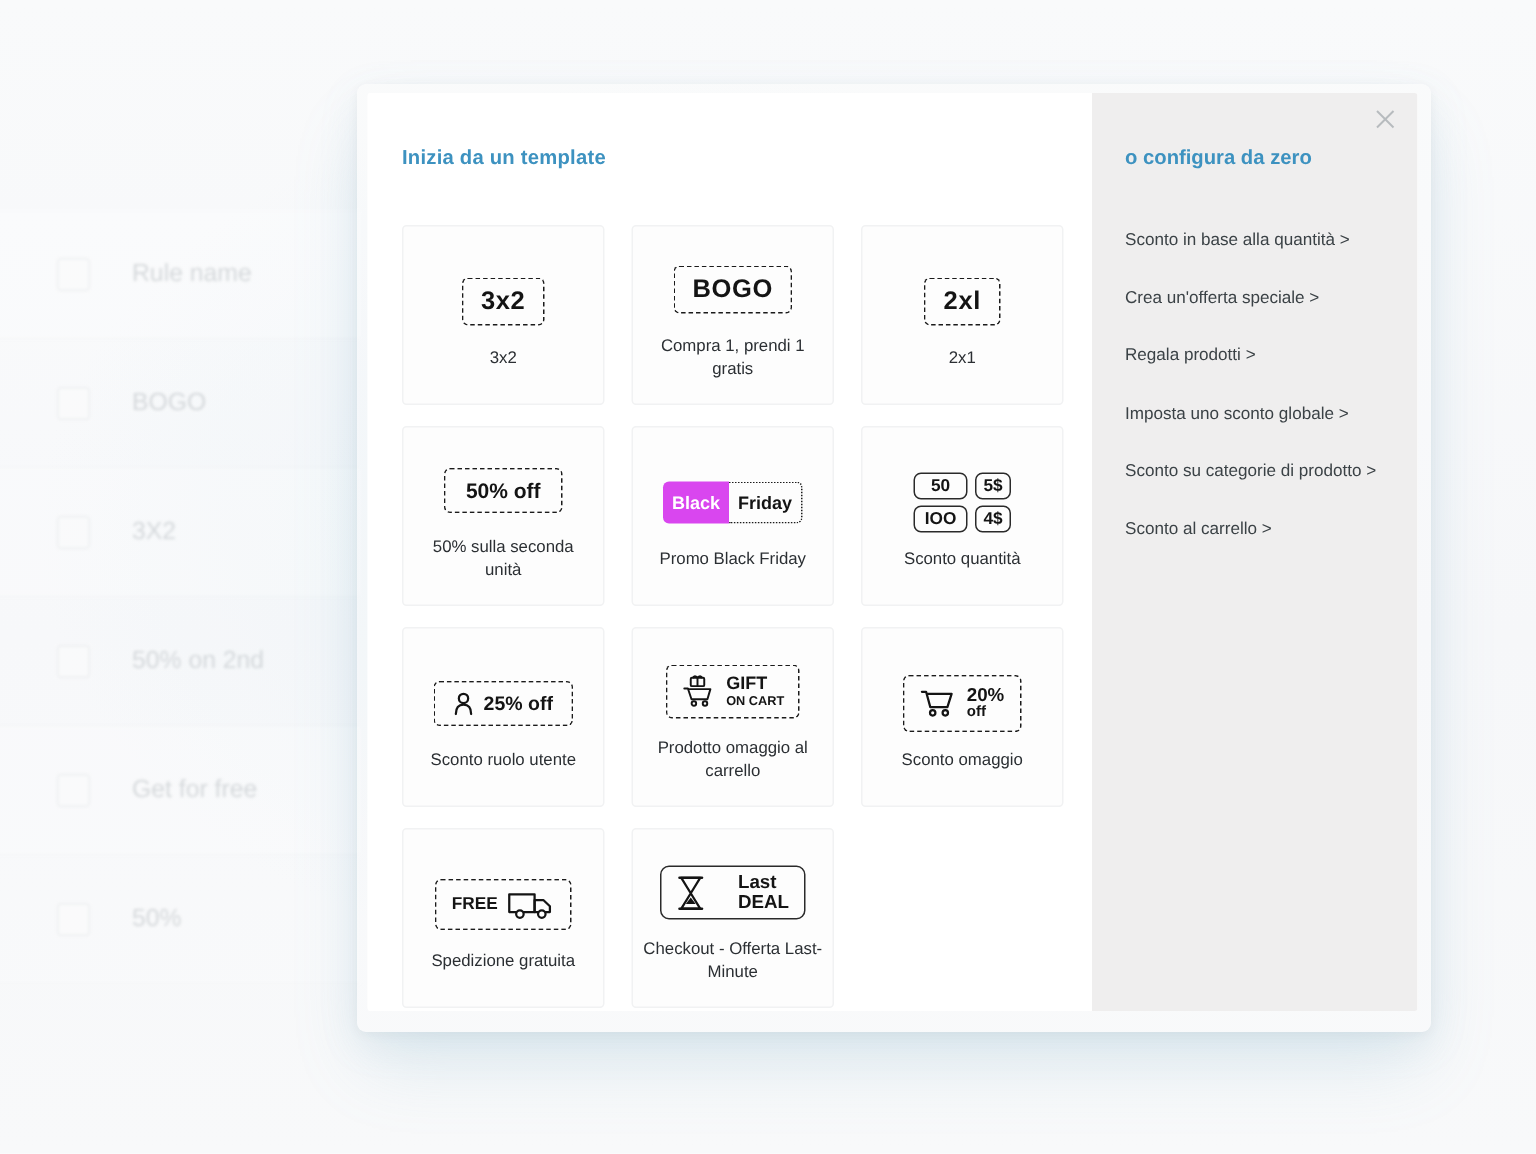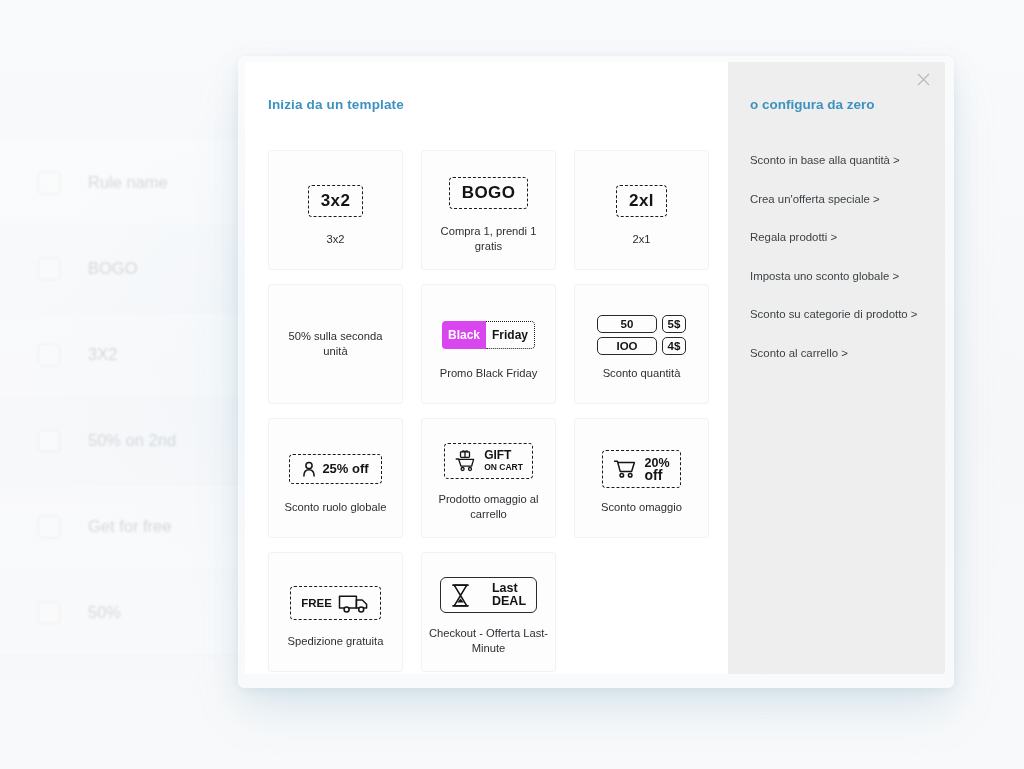--- a/index.html
+++ b/index.html
@@ -149,21 +149,21 @@
 
   .qty-grid { display: grid; grid-template-columns: auto auto; gap: 4px 5px; }
   .qty-cell {
     border: 1.3px solid #2a2a2a;
     border-radius: 5px;
     font-size: 11.5px; font-weight: bold; color: #141414;
     padding: 2px 0;
     text-align: center;
     min-width: 24px;
   }
-  .qty-cell.wide { width: 60px; }
+  .qty-cell.wide { width: 36px; }
 
   .stack-boxes { display: flex; flex-direction: column; gap: 3px; align-items: center; }
   .stack-boxes .dbox { font-size: 10.5px; padding: 3px 14px; letter-spacing: .3px; }
 
   .icon-row { display: flex; align-items: center; gap: 6px; }
   .pct-two { display:flex; flex-direction:column; line-height:12px; font-size:11.5px; font-weight:bold; }
 
   .deal-solid {
     border: 1.4px solid #2a2a2a;
     border-radius: 6px;
@@ -262,20 +262,23 @@
       </div>
 
       <div class="tpl-card">
         <div class="tpl-art">
           <span class="dbox big-txt">2xl</span>
         </div>
         <div class="tpl-label">2x1</div>
       </div>
 
       <div class="tpl-card">
+        <div class="tpl-art">
+          <span class="dbox" style="font-size:14px;padding:6px 14px;">50% off</span>
+        </div>
         <div class="tpl-label">50% sulla seconda unità</div>
       </div>
 
       <div class="tpl-card">
         <div class="tpl-art">
           <span class="bf-wrap">
             <span class="bf-black">Black</span>
             <span class="bf-dash">Friday</span>
           </span>
         </div>
@@ -301,21 +304,21 @@
               <span>
                 <svg width="14" height="16" viewBox="0 0 14 16">
                   <circle cx="7" cy="4.6" r="3.1" fill="none" stroke="#141414" stroke-width="1.5"></circle>
                   <path d="M1.9 15 C1.9 10.6 4.1 8.7 7 8.7 C9.9 8.7 12.1 10.6 12.1 15" fill="none" stroke="#141414" stroke-width="1.5" stroke-linecap="round"></path>
                 </svg>
               </span>
               <span style="font-size:13px;">25% off</span>
             </span>
           </span>
         </div>
-        <div class="tpl-label">Sconto ruolo globale</div>
+        <div class="tpl-label">Sconto ruolo utente</div>
       </div>
 
 
       <div class="tpl-card">
         <div class="tpl-art">
           <span class="dbox" style="padding:5px 9px;">
             <span class="icon-row">
               <span>
                 <svg width="24" height="24" viewBox="0 0 24 24">
                   <rect x="6.5" y="2.8" width="9" height="5.6" rx="0.8" fill="none" stroke="#141414" stroke-width="1.3"></rect>
@@ -343,21 +346,21 @@
             <span class="icon-row">
               <span>
                 <svg width="25" height="21" viewBox="0 0 25 21">
                   <path d="M1.6 3.2 L4.4 3.2 L7.2 13.4 L18.6 13.4 L21.4 4.6 L5.2 4.6" fill="none" stroke="#141414" stroke-width="1.5" stroke-linecap="round" stroke-linejoin="round"></path>
                   <circle cx="8.8" cy="17.2" r="1.8" fill="none" stroke="#141414" stroke-width="1.5"></circle>
                   <circle cx="17.2" cy="17.2" r="1.8" fill="none" stroke="#141414" stroke-width="1.5"></circle>
                 </svg>
               </span>
               <span class="pct-two">
                 <span style="font-size:12.5px;">20%</span>
-                <span style="font-size:14px;">off</span>
+                <span style="font-size:10px;">off</span>
               </span>
             </span>
           </span>
         </div>
         <div class="tpl-label">Sconto omaggio</div>
       </div>
 
       <div class="tpl-card">
         <div class="tpl-art">
           <span class="dbox" style="padding:5px 10px;">

